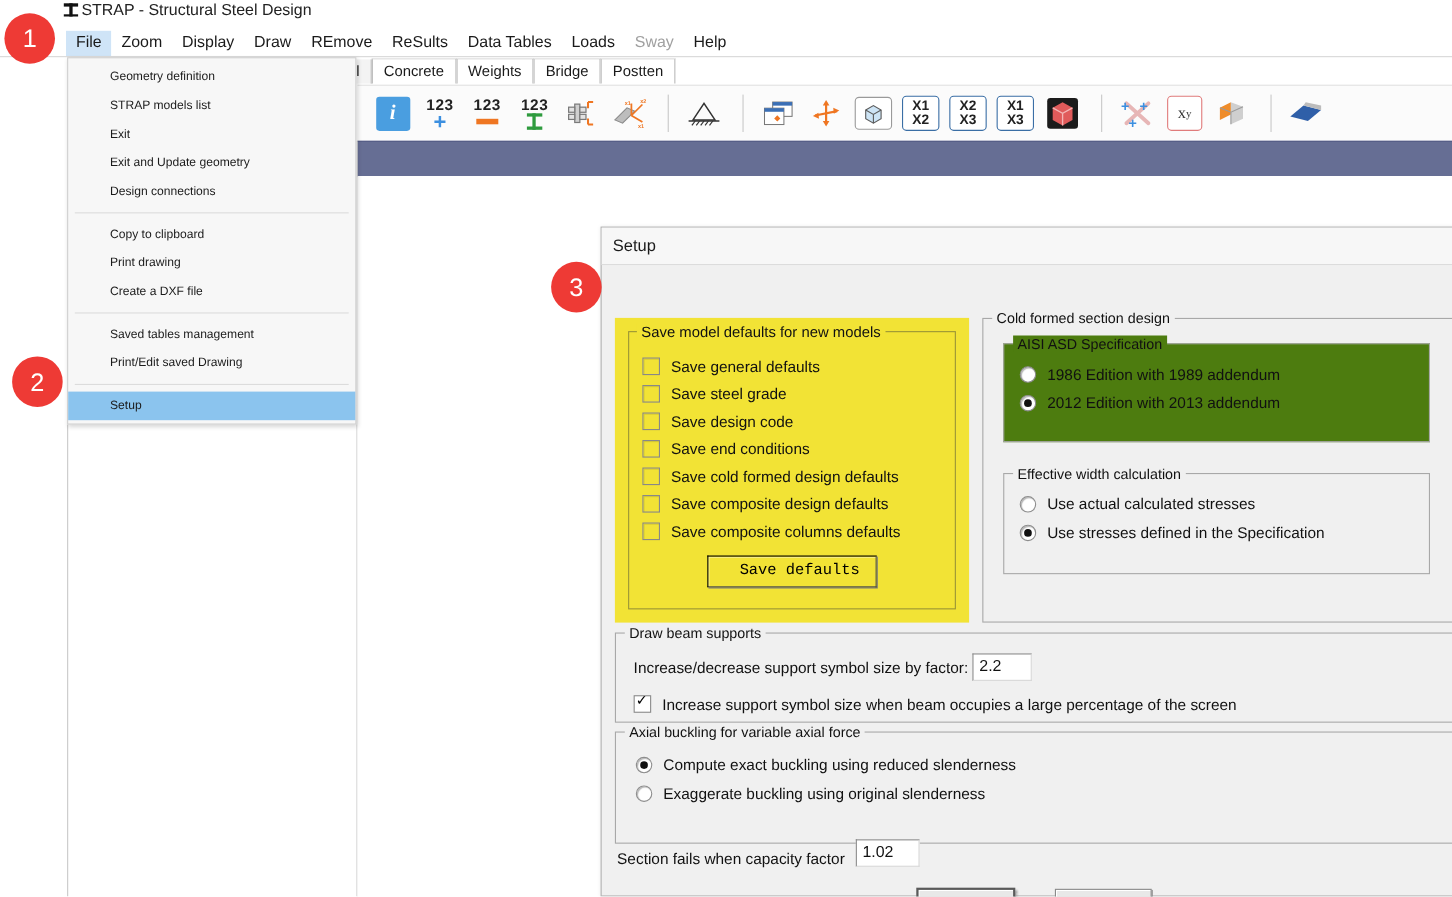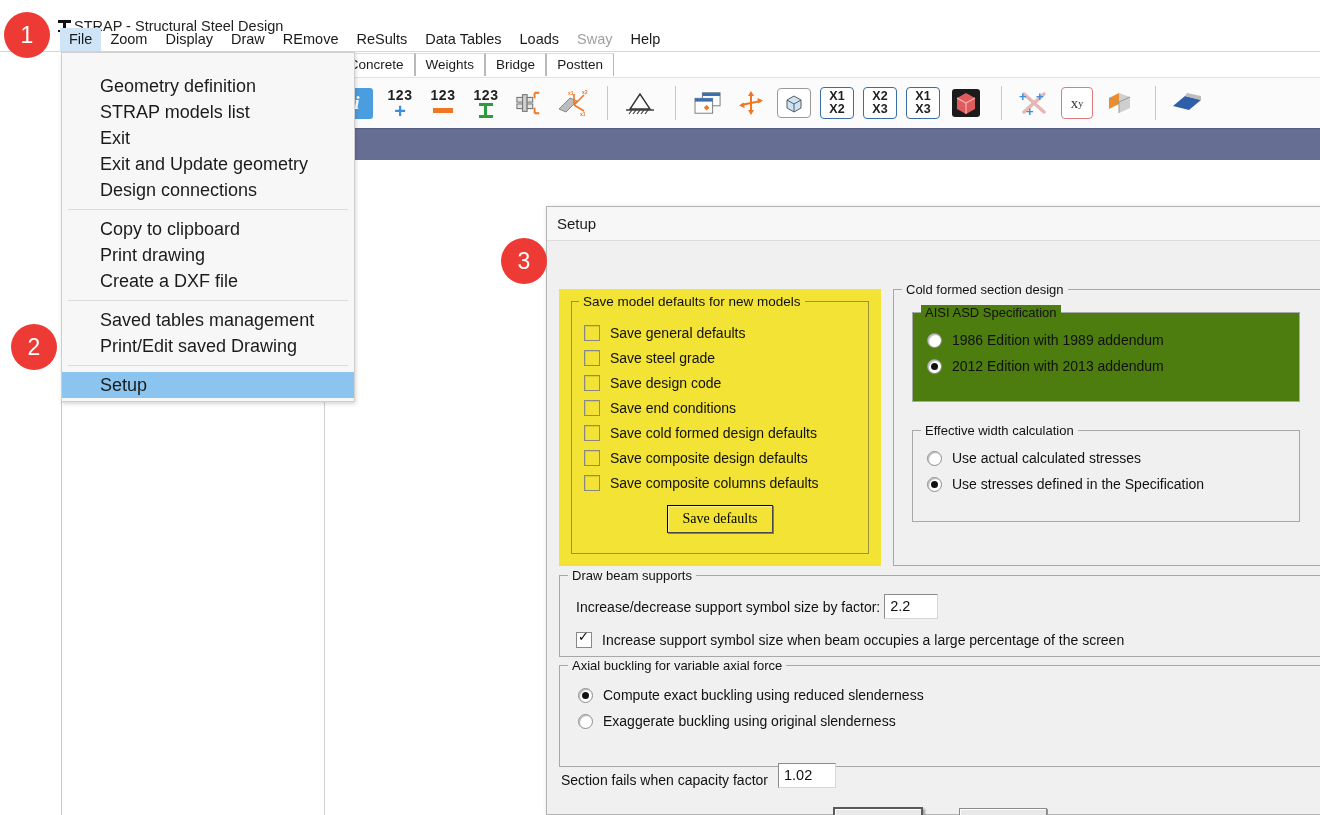--- a/index.html
+++ b/index.html
@@ -15,21 +15,20 @@
     background: #ffffff;
   }
 
   
   .app-title {
     position: absolute;
     left: 58px; top: 2px;
     font-size: 14.5px;
     color: #222;
     white-space: nowrap;
-    margin-top: 16px;
   }
   .strap-logo {
     display: inline-block;
     position: relative;
     width: 13px; height: 14px;
     vertical-align: -2px;
     margin-right: 3px;
   }
   .strap-logo i {
     position: absolute;
@@ -197,26 +196,26 @@
   .ws-divider {
     position: absolute;
     left: 324px; top: 128px; width: 1px; height: 687px;
     background: #d0d0d0;
   }
 
   
   .dropdown {
     position: absolute;
     left: 61px; top: 52px;
-    width: 294px;
+    width: 263px;
     background: #f7f7f7;
     border: 1px solid #cfcfcf;
     box-shadow: 1px 2px 4px rgba(0,0,0,.16);
-    padding: 20px 0 3px 0;
-    font-size: 18px;
+    padding: 4px 0 3px 0;
+    font-size: 11px;
     color: #1b1b1b;
     box-sizing: border-box;
   }
   .dropdown .dd-item {
     padding: 5px 0 5px 38px;
     white-space: nowrap;
     cursor: default;
     line-height: 16px;
   }
   .dropdown .dd-item.selected {
@@ -335,23 +334,23 @@
   }
 
   .btn-classic {
     border: 1px solid #000;
     border-right-color: #4a4a4a;
     border-bottom-color: #4a4a4a;
     box-shadow: inset 1px 1px 0 #ffffff80, 1px 1px 0 #7a7a7a;
     background: #f2e335;
     font-size: 14px;
     color: #000;
-    padding: 5px 14px 6px 14px;
+    padding: 5px 14px 6px 28px;
     cursor: default;
-    font-family: Liberation Serif, serif;
+    font-family: Liberation Mono, monospace;
   }
   .btn-gray {
     background: #e8e8e8;
     border: 1px solid #8a8a8a;
     box-shadow: inset 1px 1px 0 #fff, 1px 1px 0 #909090;
     font-size: 14.5px;
     color: #111;
     padding: 6px 0 7px 0;
     text-align: center;
     cursor: default;

